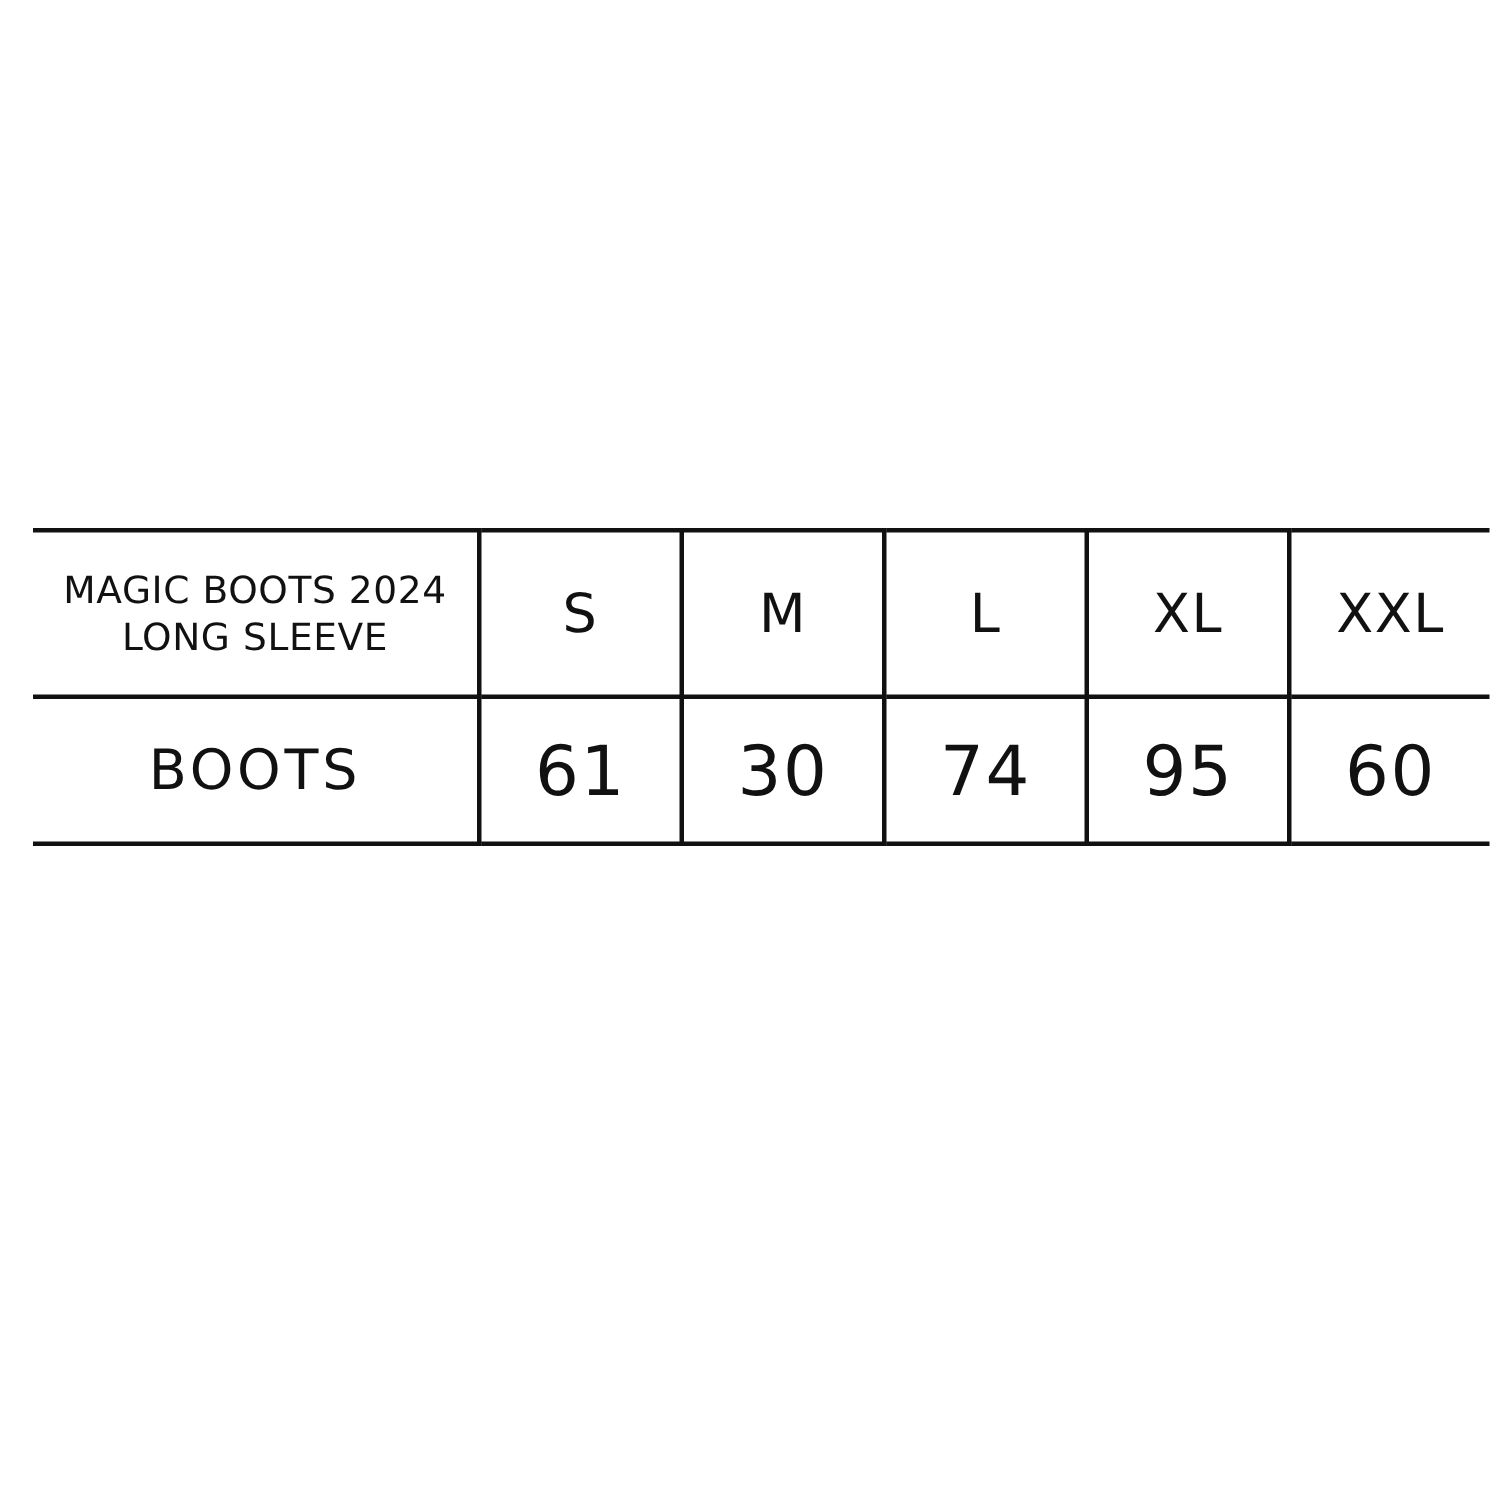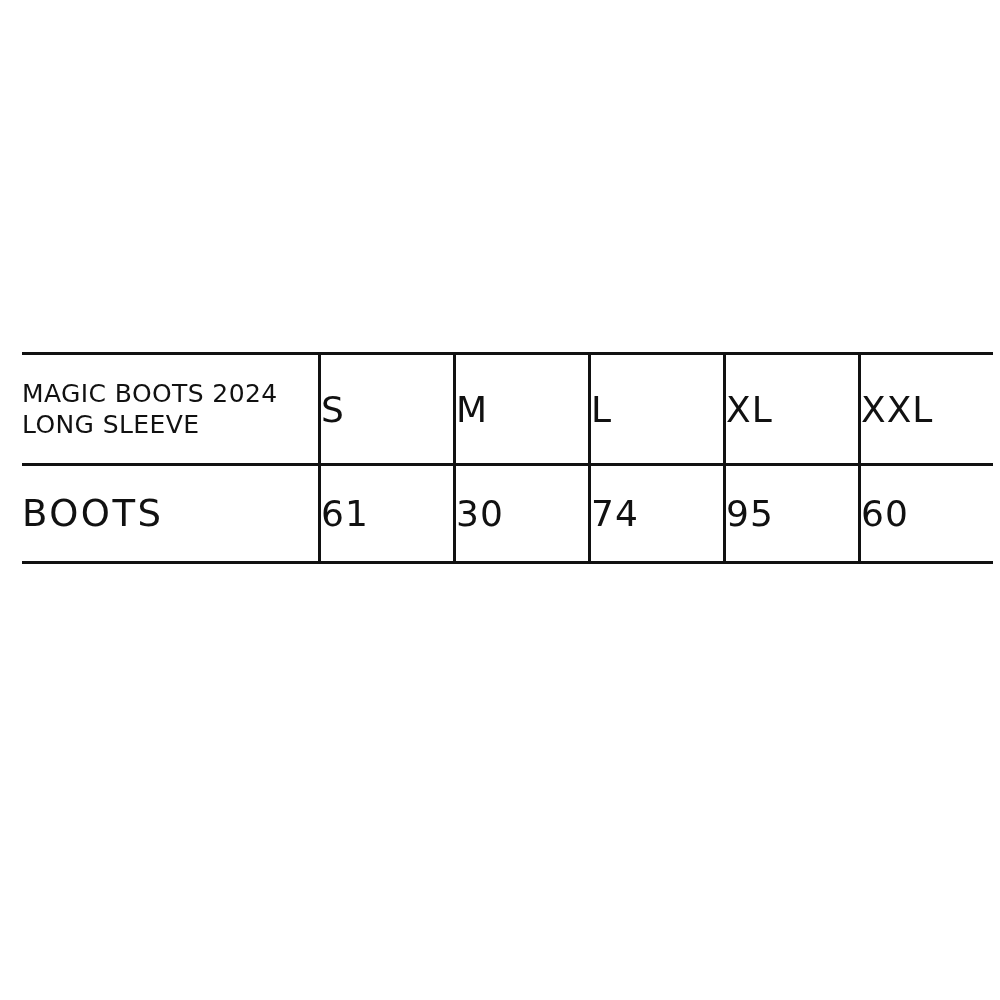--- a/index.html
+++ b/index.html
@@ -23,20 +23,21 @@
     width: 956px;
   }
 
   table.chart-table {
     width: 100%;
     border-collapse: collapse;
     table-layout: fixed;
   }
 
   table.chart-table td {
+    text-align: center;
     vertical-align: middle;
     padding: 0;
     border: 0;
   }
 
   
   table.chart-table tr.header-row td {
     border-top: 3px solid #111111;
   }
   table.chart-table tr.header-row td,
@@ -78,21 +79,21 @@
     font-size: 36px;
     letter-spacing: 1px;
   }
 
   .row-label {
     font-size: 37px;
     letter-spacing: 2.5px;
   }
 
   .cell-value {
-    font-size: 36px;
+    font-size: 46px;
     letter-spacing: 1px;
   }
 </style>
 </head>
 <body>
 
 <div class="size-chart">
   <table class="chart-table">
     <tbody>
         <tr class="header-row">

